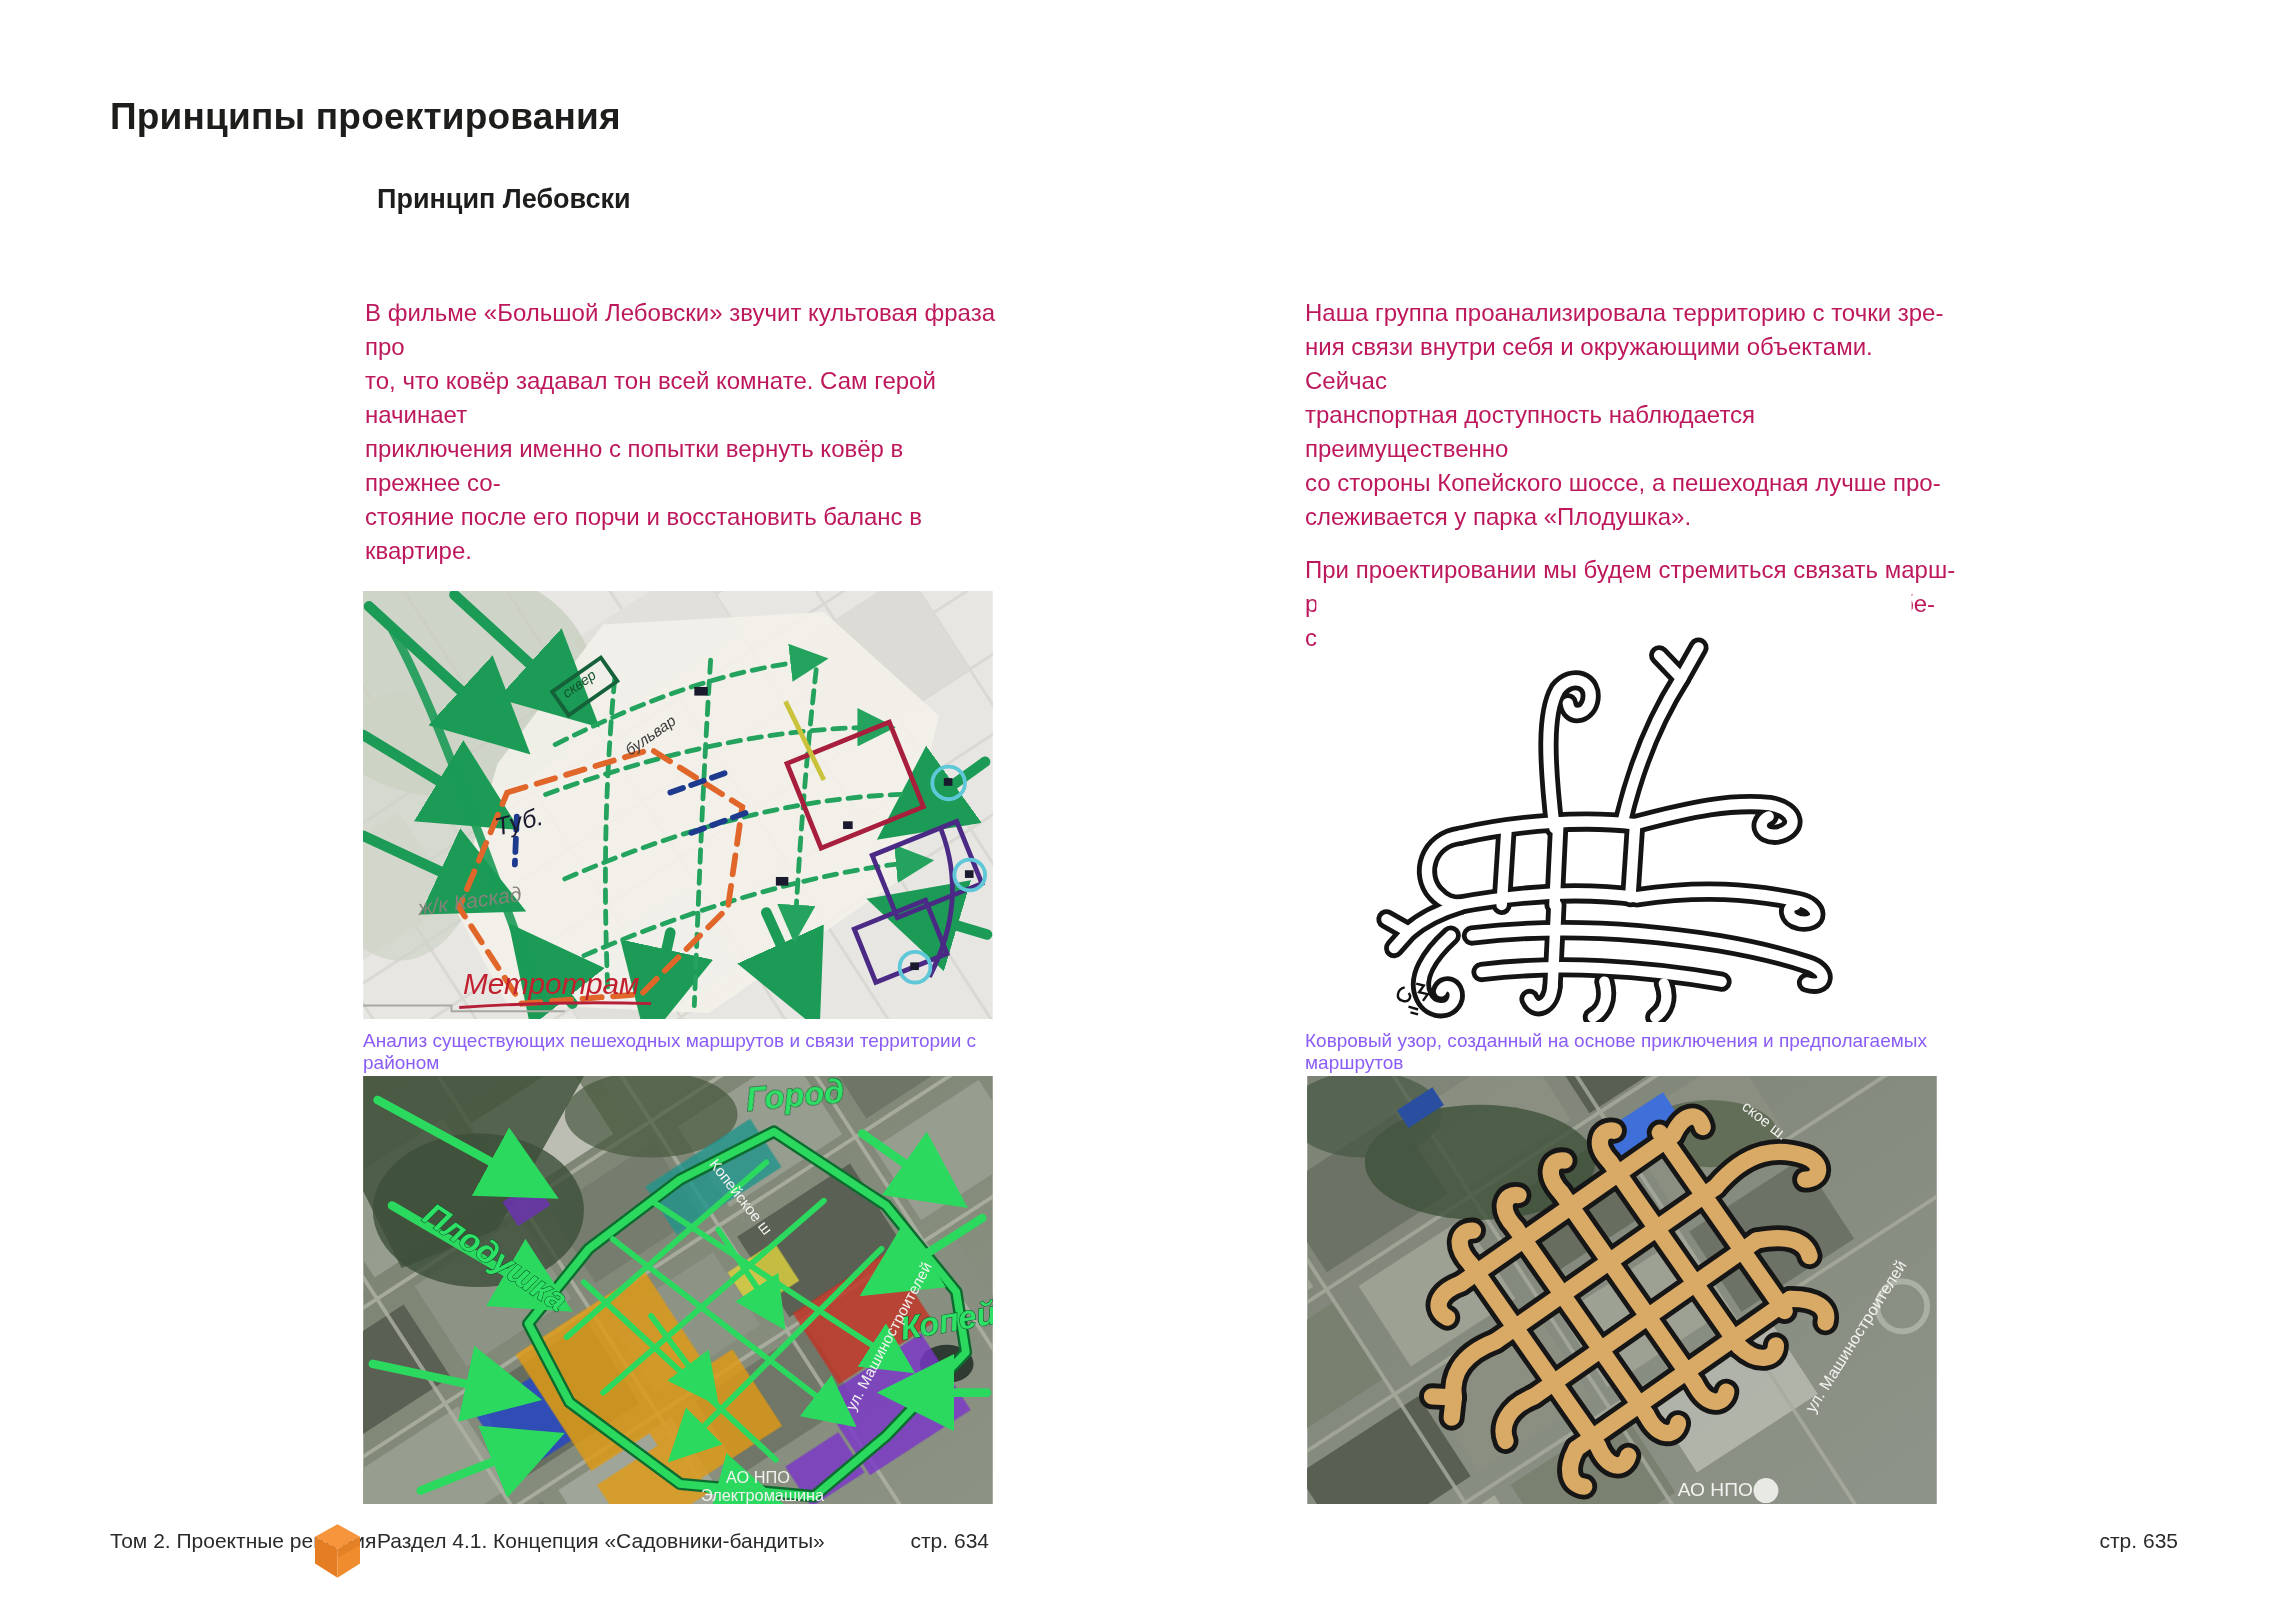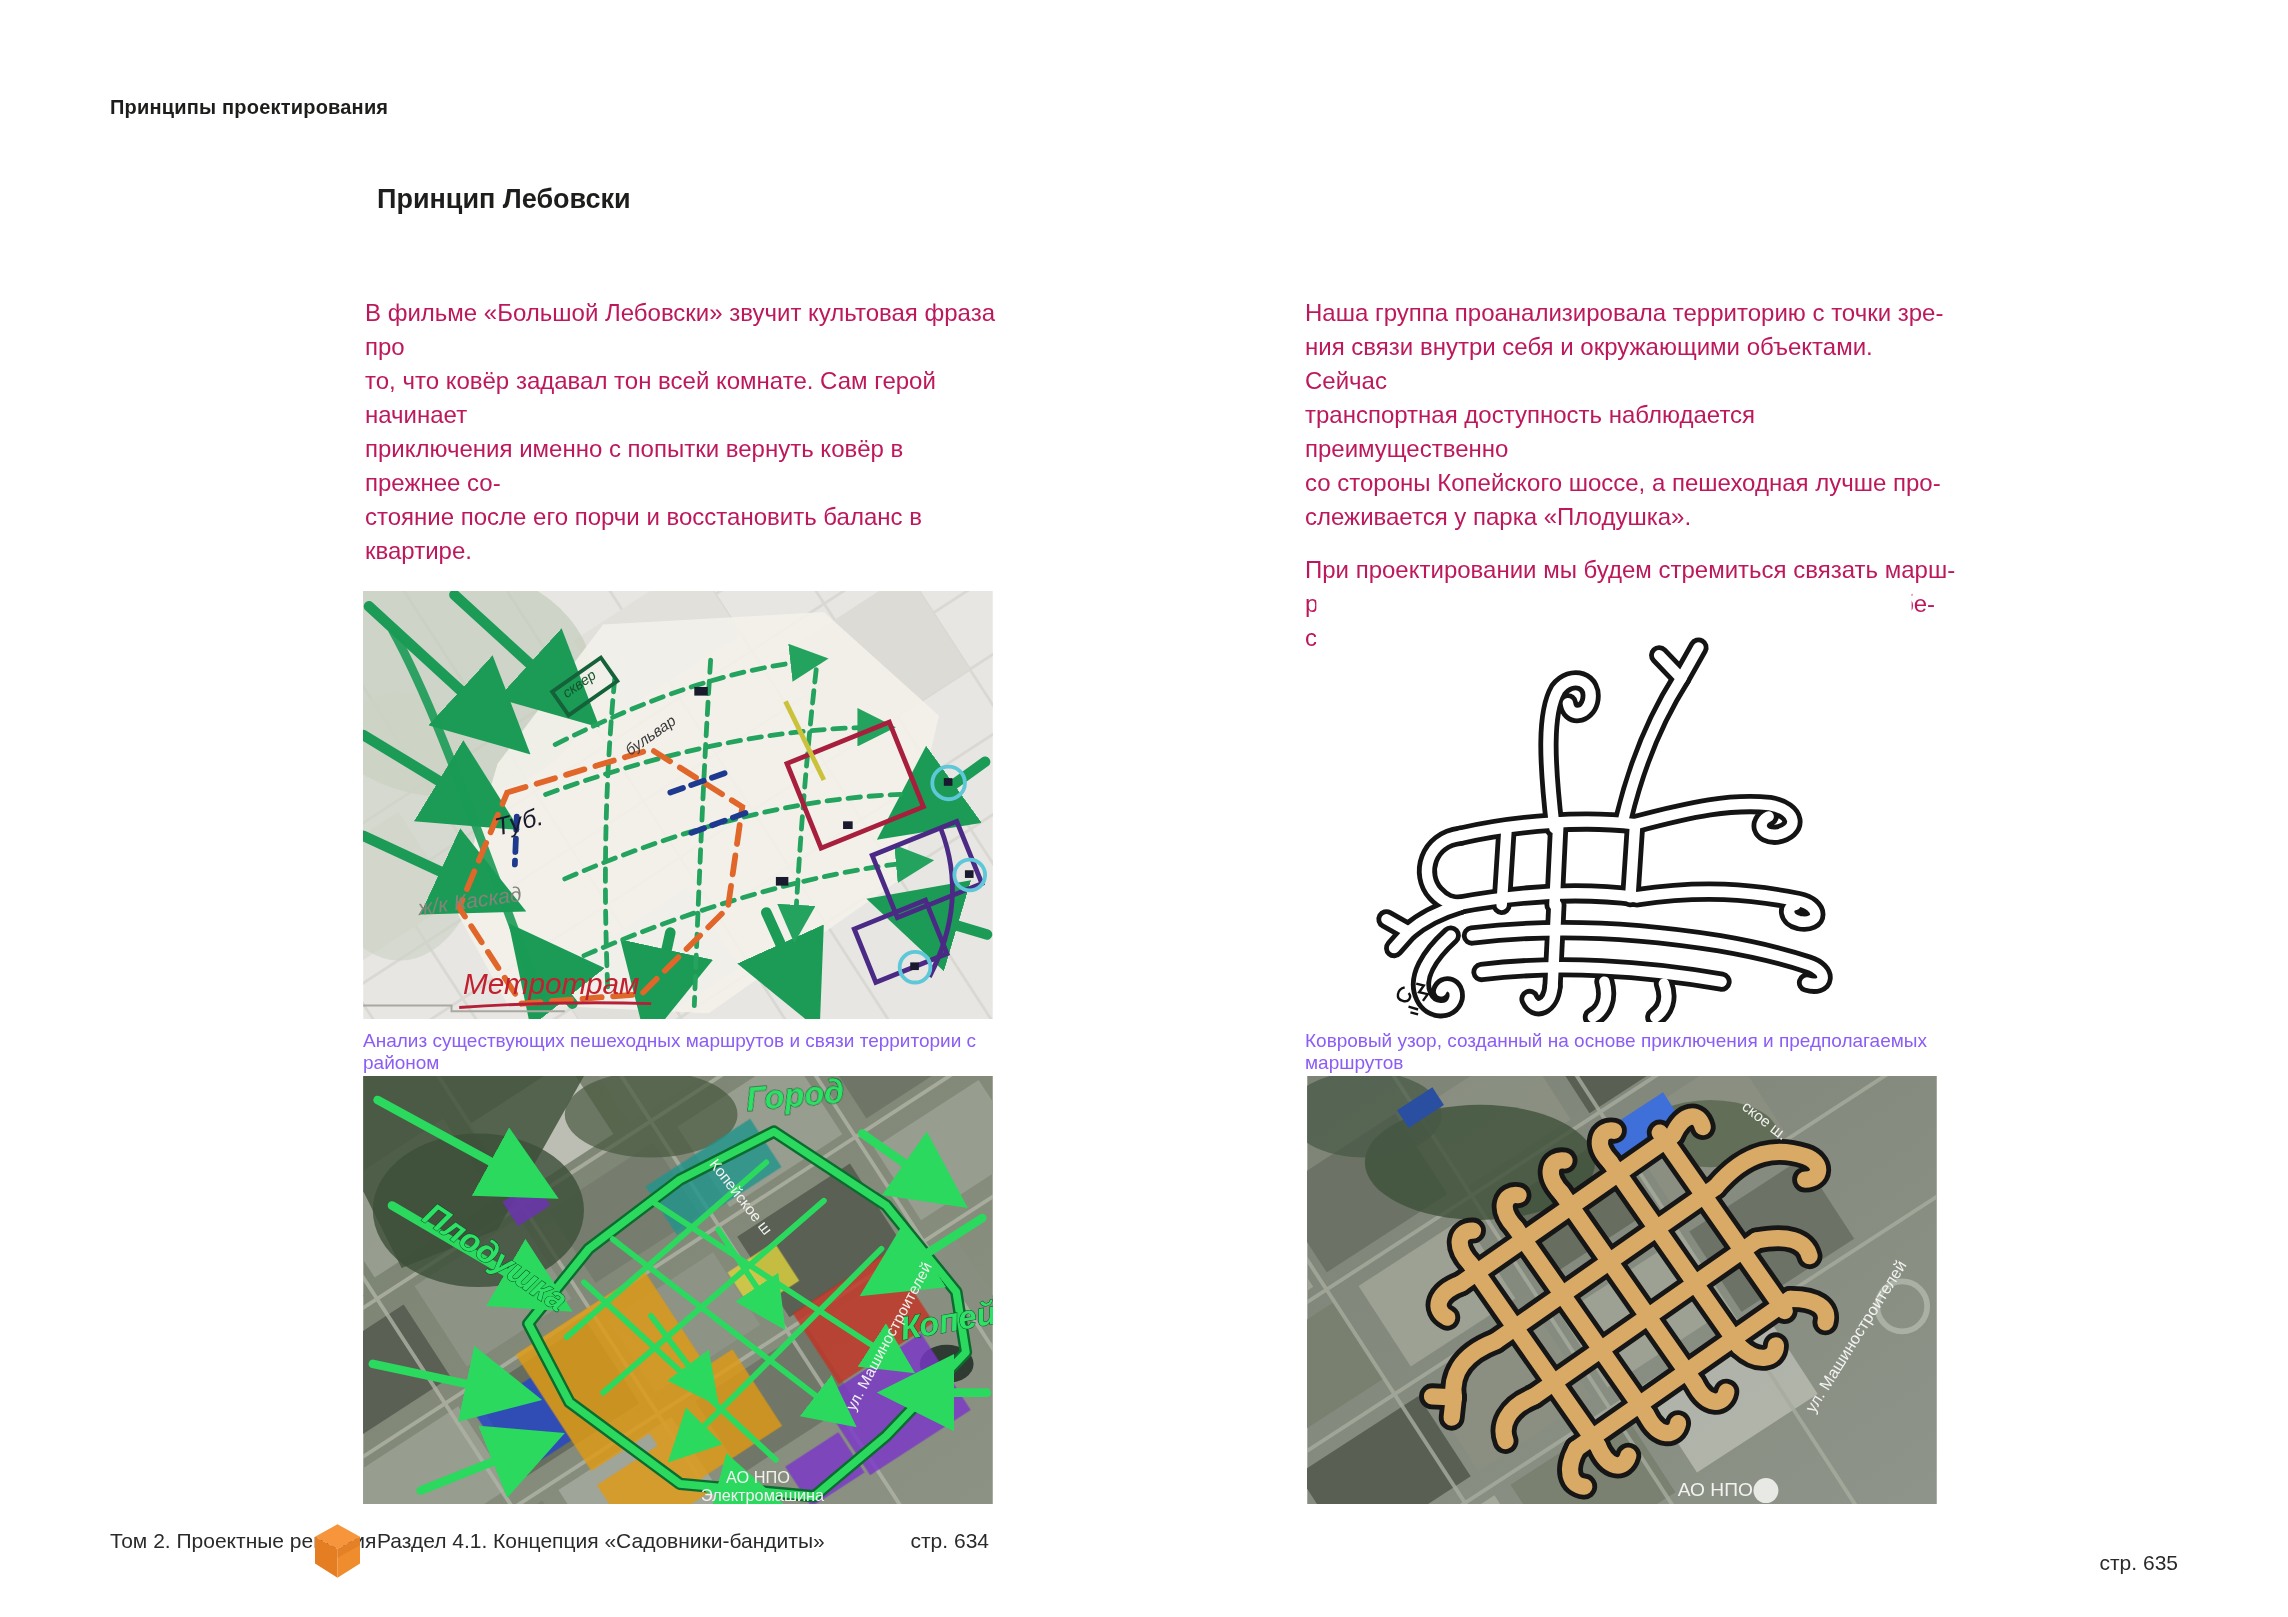--- a/index.html
+++ b/index.html
@@ -1,18 +1,18 @@
 <!DOCTYPE html>
 <html><head>
 <meta charset="utf-8">
 <style>
   html,body{margin:0;padding:0;background:#ffffff;}
   .page{position:relative;width:2288px;height:1618px;background:#ffffff;overflow:hidden;
         font-family:"Liberation Sans","DejaVu Sans",sans-serif;color:#1d1d1b;}
-  .page-title{position:absolute;left:110px;top:96px;font-size:20px;font-weight:bold;letter-spacing:0.2px;}
+  .page-title{position:absolute;left:110px;top:96px;font-size:37px;font-weight:bold;letter-spacing:0.2px;}
   .section-heading{position:absolute;left:377px;top:184px;font-size:27px;font-weight:bold;}
   .textcol{position:absolute;top:296px;font-size:24px;line-height:34px;color:#be185d;}
   .textcol p{margin:0 0 19px 0;white-space:pre-line;}
   .col-left{left:365px;width:634px;}
   .col-right{left:1305px;width:653px;}
   .figure{position:absolute;}
   .figure svg{display:block;}
   .caption{position:absolute;top:1030px;font-size:19px;color:#8b5cf6;}
   .cap-left{left:363px;width:634px;}
   .cap-right{left:1305px;width:672px;}
@@ -371,16 +371,16 @@
     <svg width="45" height="54" viewBox="0 0 47 56">
       <polygon points="23.5,0 47,13 23.5,26 0,13" fill="#f6953c"></polygon>
       <polygon points="0,13 23.5,26 23.5,56 0,41" fill="#e57d22"></polygon>
       <polygon points="47,13 23.5,26 23.5,56 47,41" fill="#ef8c2d"></polygon>
       <polygon points="23.5,26 47,13 47,22 23.5,35" fill="#d9751f" opacity="0.5"></polygon>
     </svg>
   </div>
 
   <div class="footer-item" style="left:377px;">Раздел 4.1. Концепция «Садовники-бандиты»</div>
   <div class="pnum" style="right:1299px;">стр. 634</div>
-  <div class="pnum" style="right:110px;margin-top:22px;">стр. 635</div>
+  <div class="pnum" style="right:110px;">стр. 635</div>
 
 </div>
 
 
 </body></html>

